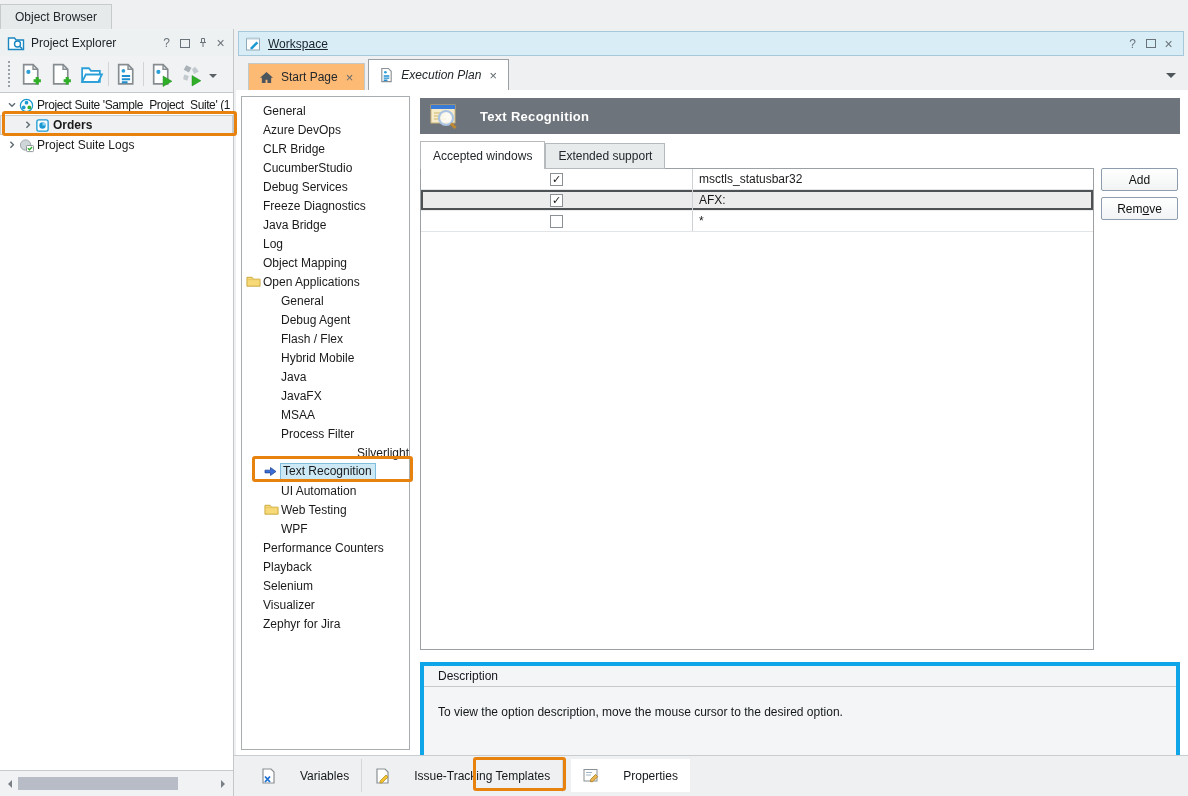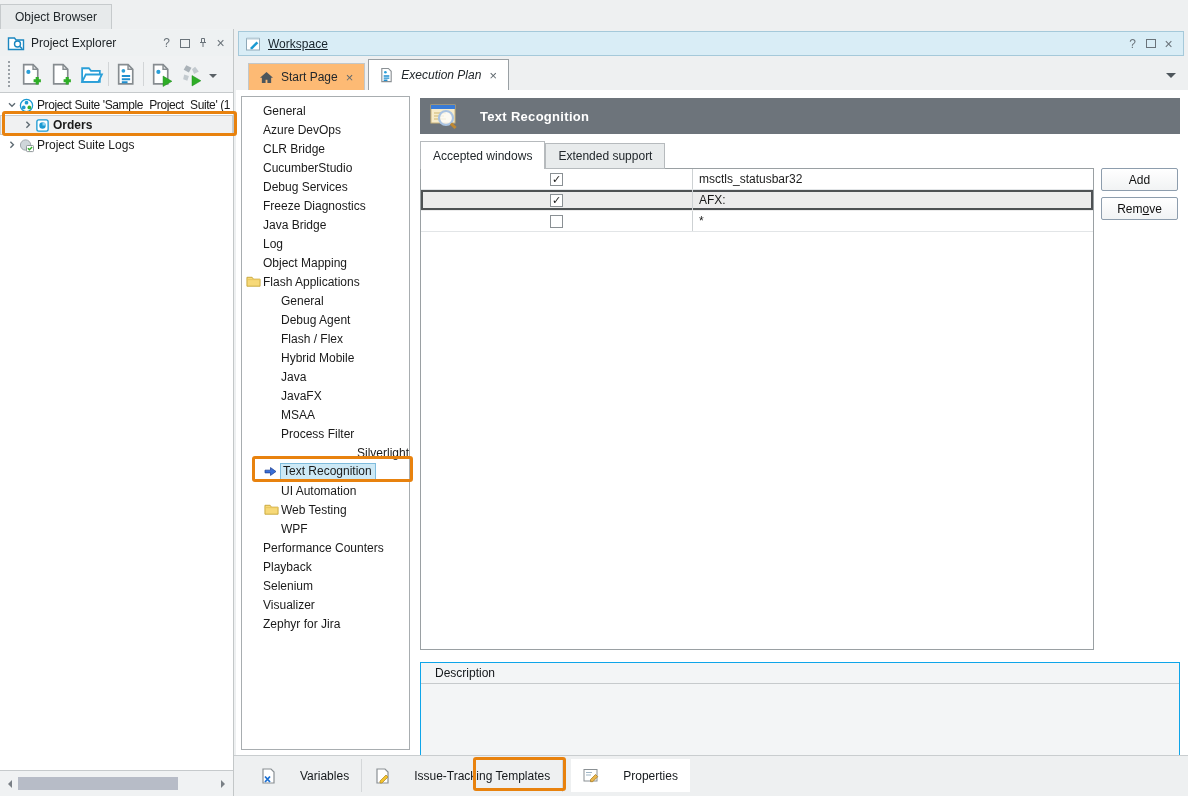--- a/index.html
+++ b/index.html
@@ -93,21 +93,21 @@
       align-items:center;justify-content:center;font-size:11px;line-height:1;color:#1a1a1a;}
   .aw-val{flex:1;display:flex;align-items:center;padding:0 6px;}
 
   .side-btn{position:absolute;left:1101px;width:77px;height:23px;box-sizing:border-box;background:linear-gradient(#ffffff,#f1f3f4);
             border:1px solid #8d9dad;border-radius:2px;font:12px "Liberation Sans","DejaVu Sans",sans-serif;
             display:flex;align-items:center;justify-content:center;color:#101010;}
   .btn-add{top:168px;} .btn-remove{top:197px;}
   .u{text-decoration:underline;}
 
   .desc-box{position:absolute;left:420px;top:662px;width:760px;height:99px;box-sizing:border-box;
-            background:#f3f5f6;border:1px solid #0ea5e9;}
+            background:#f3f5f6;border:4px solid #0ea5e9;}
   .desc-title{height:20px;display:flex;align-items:center;padding-left:14px;border-bottom:1px solid #c6cacc;color:#14181b;}
   .desc-text{padding:18px 14px 0;color:#14181b;}
 
   
   .bottom-bar{position:absolute;left:234px;top:755px;width:954px;height:41px;background:#eef0f1;
               border-top:1px solid #c9cdcf;box-sizing:border-box;display:flex;align-items:flex-start;
               padding:3px 0 0 14px;}
   .b-tab{display:flex;align-items:center;gap:24px;padding:0 12px;height:33px;color:#15191c;white-space:nowrap;}
   .b-tab.sep{border-right:1px solid #d4d7d9;}
   .b-tab.props{background:#fff;margin-left:8px;}
@@ -344,21 +344,21 @@
         <span class="s-icon"></span>
         <span class="s-label">Object Mapping</span>
       </div>
       <div class="s-item" style="padding-left: 4px;">
         <span class="s-icon">
           <svg width="15" height="13" viewBox="0 0 16 13">
             <path d="M1 2h5.5L8 4h7v7.5H1z" fill="#f7d978" stroke="#c9a83c"></path>
             <path d="M1 4.5h14" stroke="#e6c45c"></path>
           </svg>
         </span>
-        <span class="s-label">Flash Applications</span>
+        <span class="s-label">Open Applications</span>
       </div>
       <div class="s-item" style="padding-left: 22px;">
         <span class="s-icon"></span>
         <span class="s-label">General</span>
       </div>
       <div class="s-item" style="padding-left: 22px;">
         <span class="s-icon"></span>
         <span class="s-label">Debug Agent</span>
       </div>
       <div class="s-item" style="padding-left: 22px;">
@@ -481,20 +481,21 @@
 
   <button class="side-btn btn-add">
     <span>Add</span>
   </button>
   <button class="side-btn btn-remove">
     <span><span>Rem</span><span class="u">o</span><span>ve</span></span>
   </button>
 
   <div class="desc-box">
     <div class="desc-title">Description</div>
+    <div class="desc-text">To view the option description, move the mouse cursor to the desired option.</div>
   </div>
 
   <div class="bottom-bar">
     <div class="b-tab sep">
       <span>
         <svg width="16" height="16" viewBox="0 0 16 16">
             <path d="M3 1h8l3 3v11H3z" fill="#fff" stroke="#8a9094" stroke-width="1.2"></path>
             <path d="M5 8.5l5 5.5M10 8.5l-5 5.5" fill="none" stroke="#1b6fd2" stroke-width="1.8"></path>
           </svg>
       </span>

